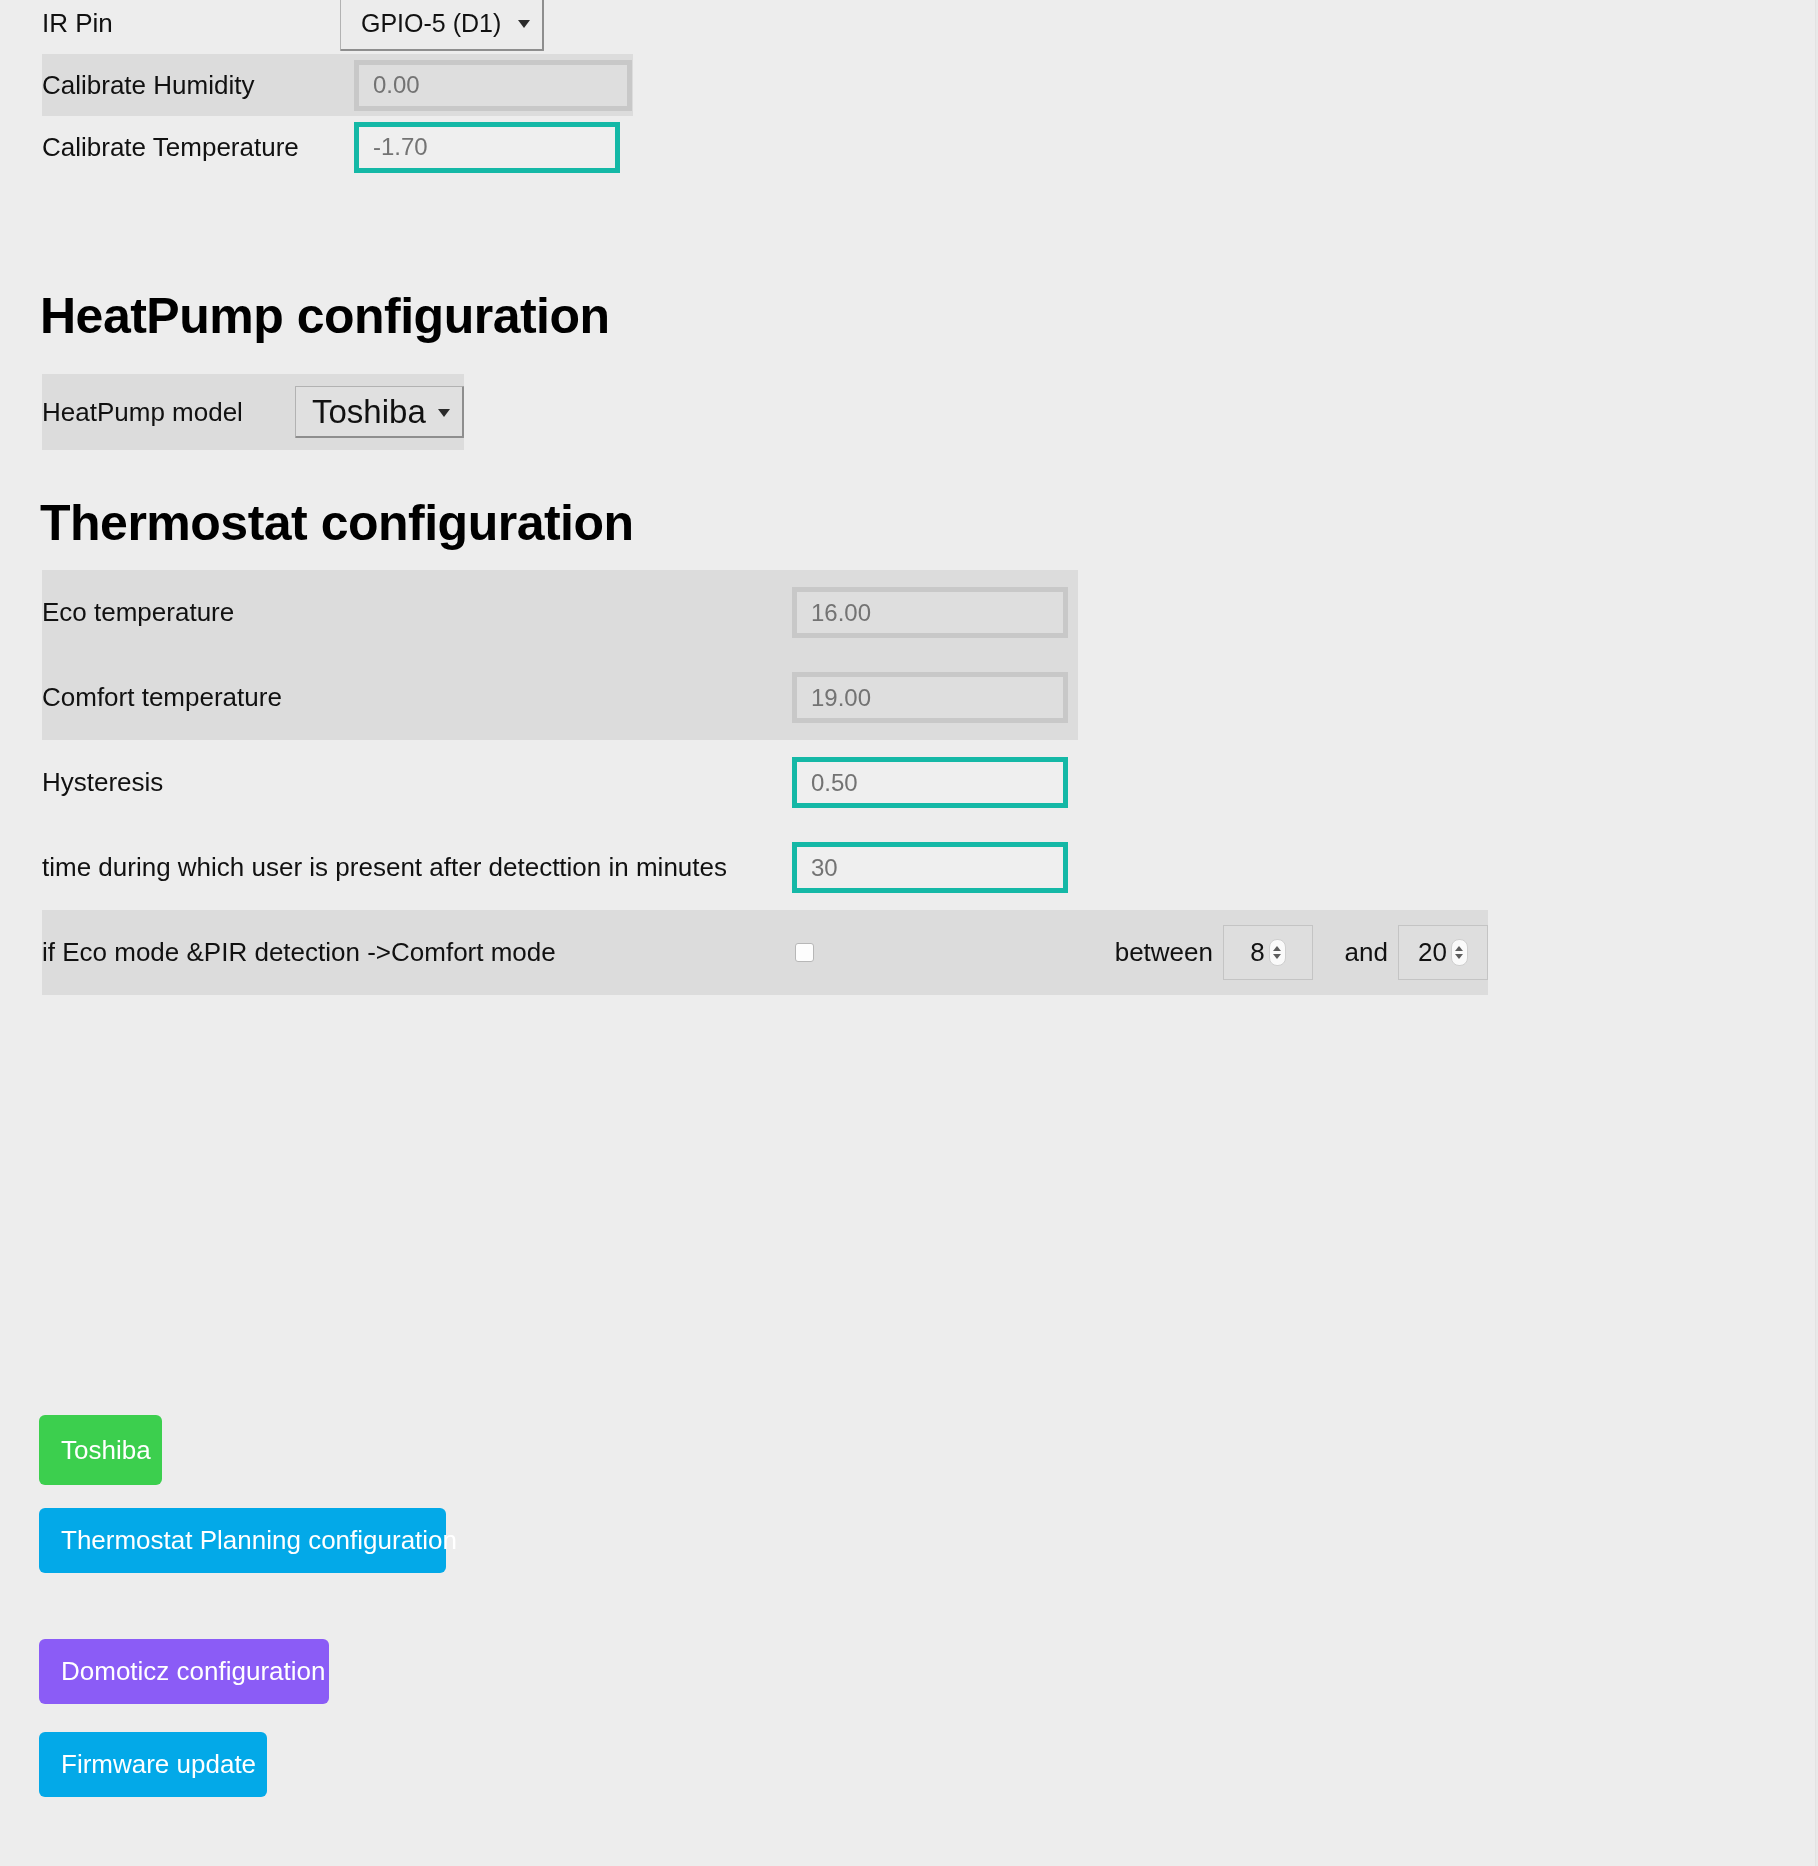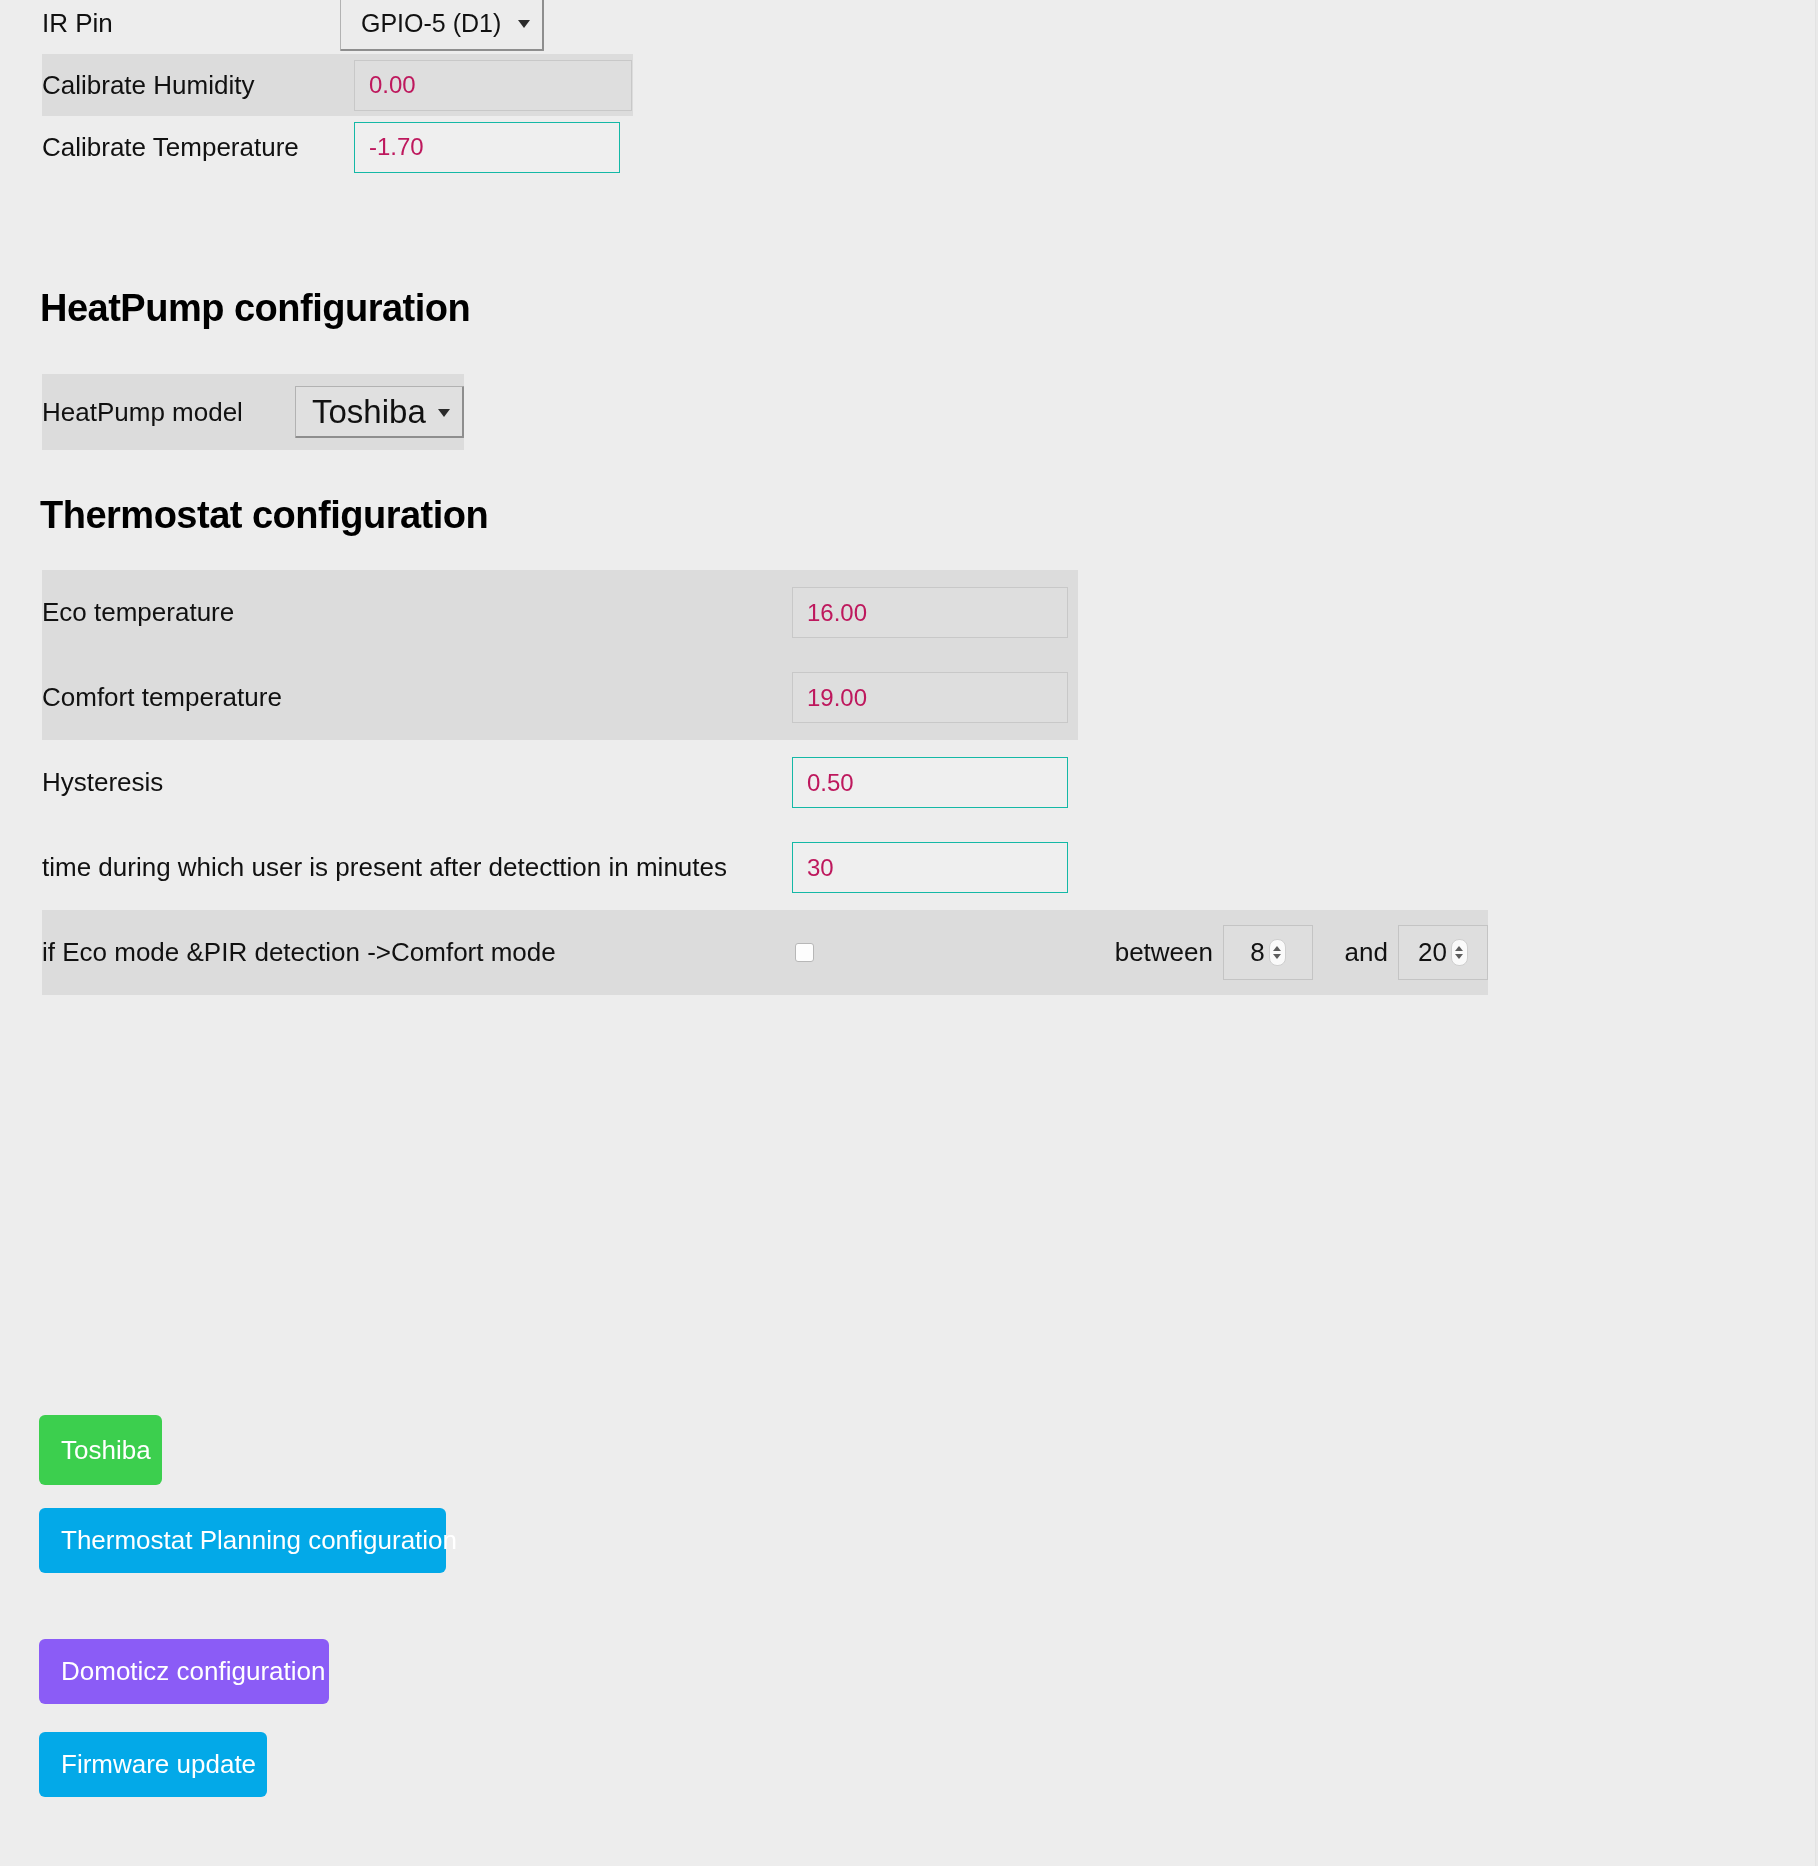--- a/index.html
+++ b/index.html
@@ -48,24 +48,24 @@
     color: #111;
     padding-left: 19px;
     white-space: nowrap;
   }
 
   
   .tin {
     box-sizing: border-box;
     height: 51px;
     background: #efefef;
-    border: 1px solid #14b8a6;
+    border: 5px solid #14b8a6;
     font-family: "Liberation Sans", sans-serif;
     font-size: 24px;
-    color: #be185d;
+    color: #737373;
     padding: 17px 14px;
     outline: none;
     display: block;
   }
   .tin.on-shade { background: #dedede; border-color: #c8c8c8; }
 
   
   #sec-top { position: absolute; left: 42px; top: -8px; }
   #sec-top td.c1 { width: 298px; height: 62px; }
   #sec-top td.c2 { width: 293px; }
@@ -95,21 +95,21 @@
     border-left: 6px solid transparent;
     border-right: 6px solid transparent;
     border-top: 8px solid #2b2b2b;
     pointer-events: none;
   }
 
   
   h1.sect {
     position: absolute;
     margin: 0;
-    font-size: 38px;
+    font-size: 50px;
     font-weight: bold;
     letter-spacing: -0.5px;
     color: #000;
     white-space: nowrap;
   }
   #h-heatpump { left: 40px; top: 287px; }
   #h-thermo   { left: 40px; top: 494px; }
 
   
   #sec-hp { position: absolute; left: 42px; top: 374px; }

